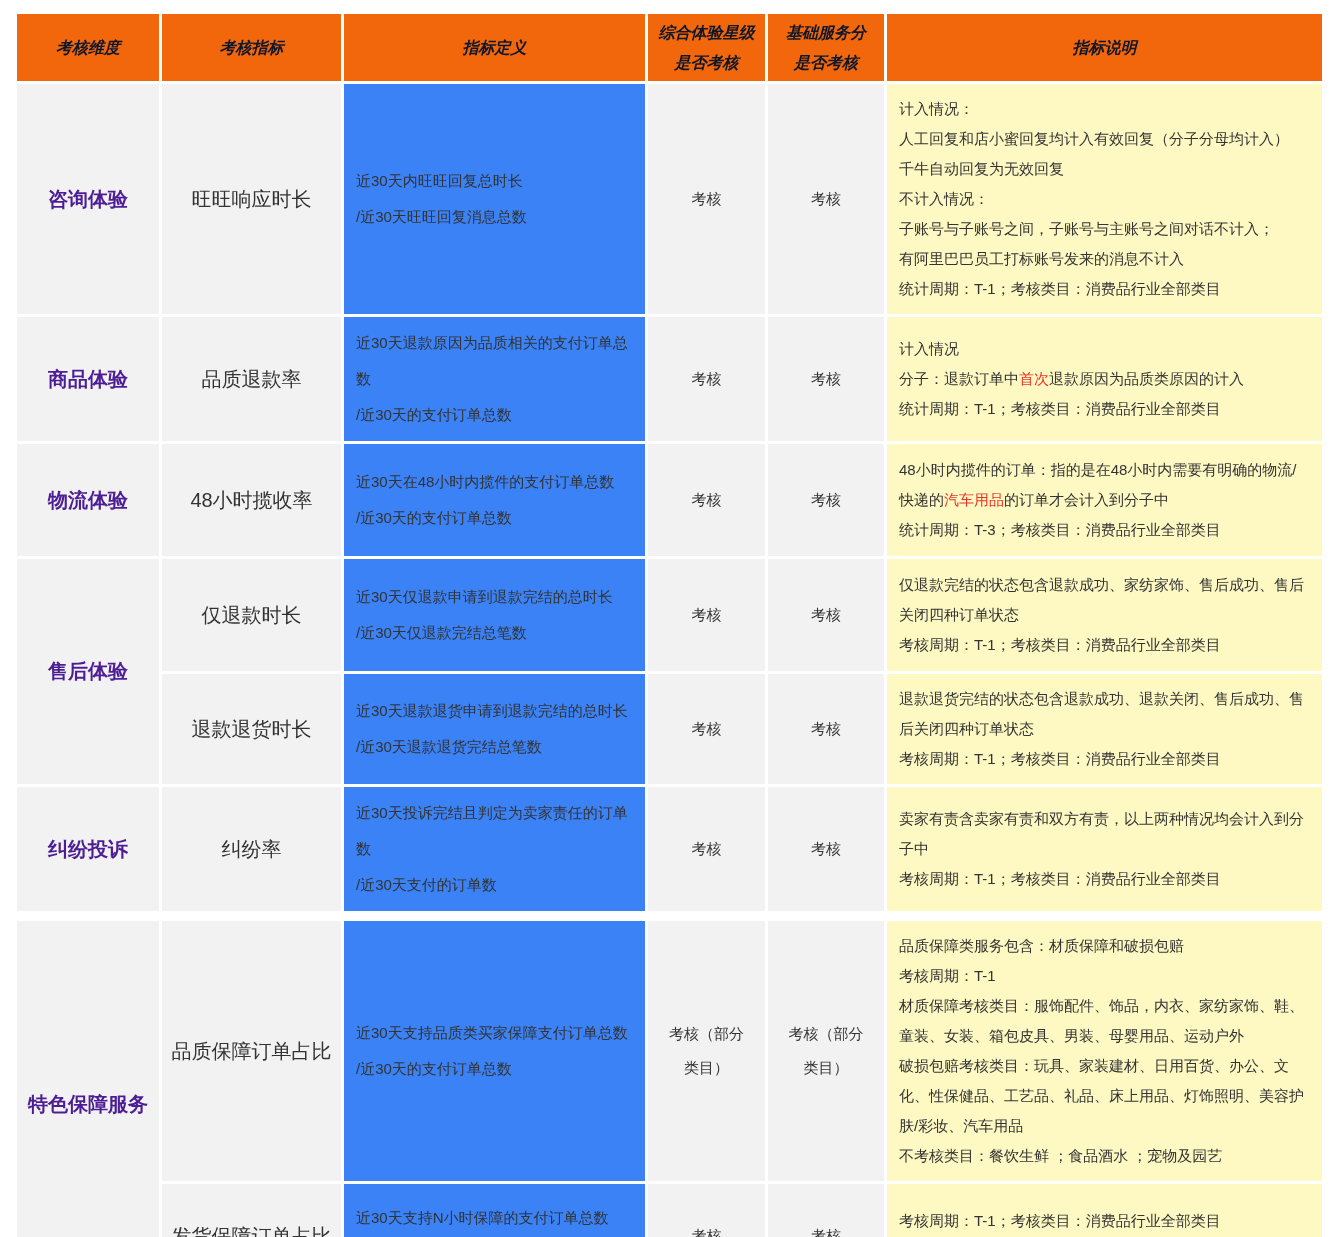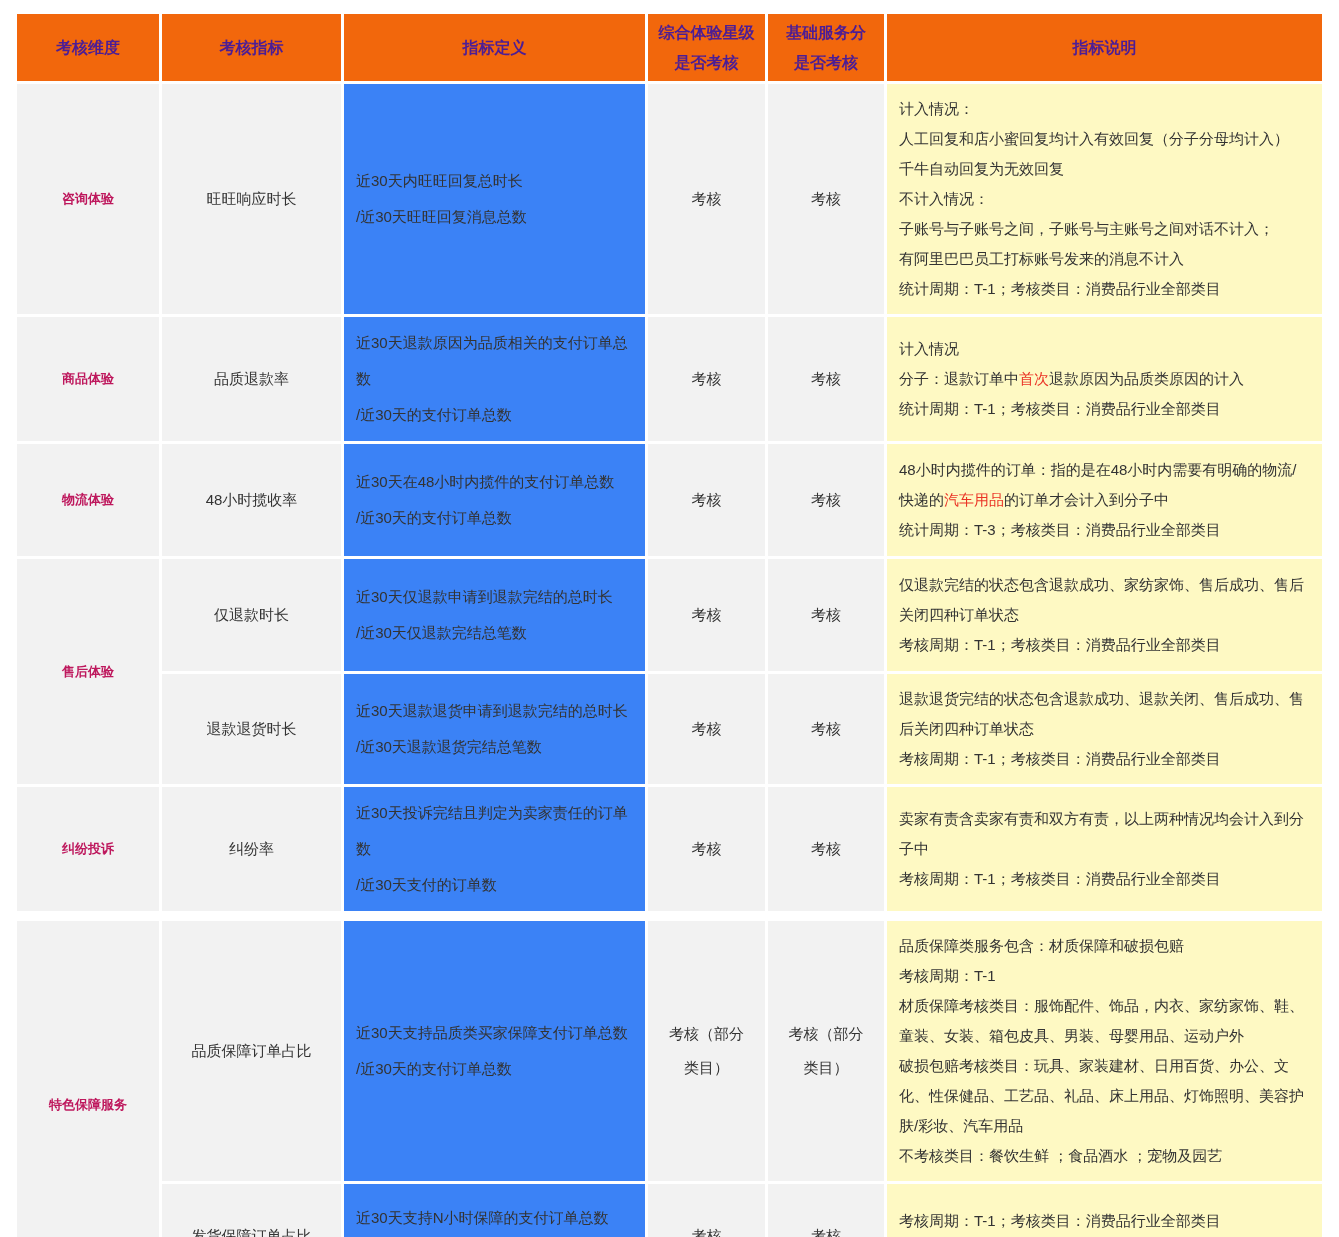--- a/index.html
+++ b/index.html
@@ -11,37 +11,38 @@
   }
   table.assess{
     border-collapse:separate;
     border-spacing:3px;
     table-layout:fixed;
     width:1311px;
   }
   td{vertical-align:middle;word-break:break-all;}
   td.hd{
     background:#F2670C;
-    color:#4c1d95;
+    color:#0f172a;
     font-weight:bold;
     font-size:16px;
     text-align:center;
     line-height:30px;
     height:65px;
+    font-style:italic;
   }
   td.dim{
     background:#F2F2F2;
     font-weight:bold;
-    font-size:13px;
-    color:#be185d;
+    font-size:20px;
+    color:#4c1d95;
     text-align:center;
   }
   td.ind{
     background:#F2F2F2;
-    font-size:15px;
+    font-size:20px;
     text-align:center;
   }
   td.def{
     background:#3b82f6;
     font-size:15px;
     text-align:left;
     padding:8px 12px;
     line-height:36px;
   }
   td.chk{

